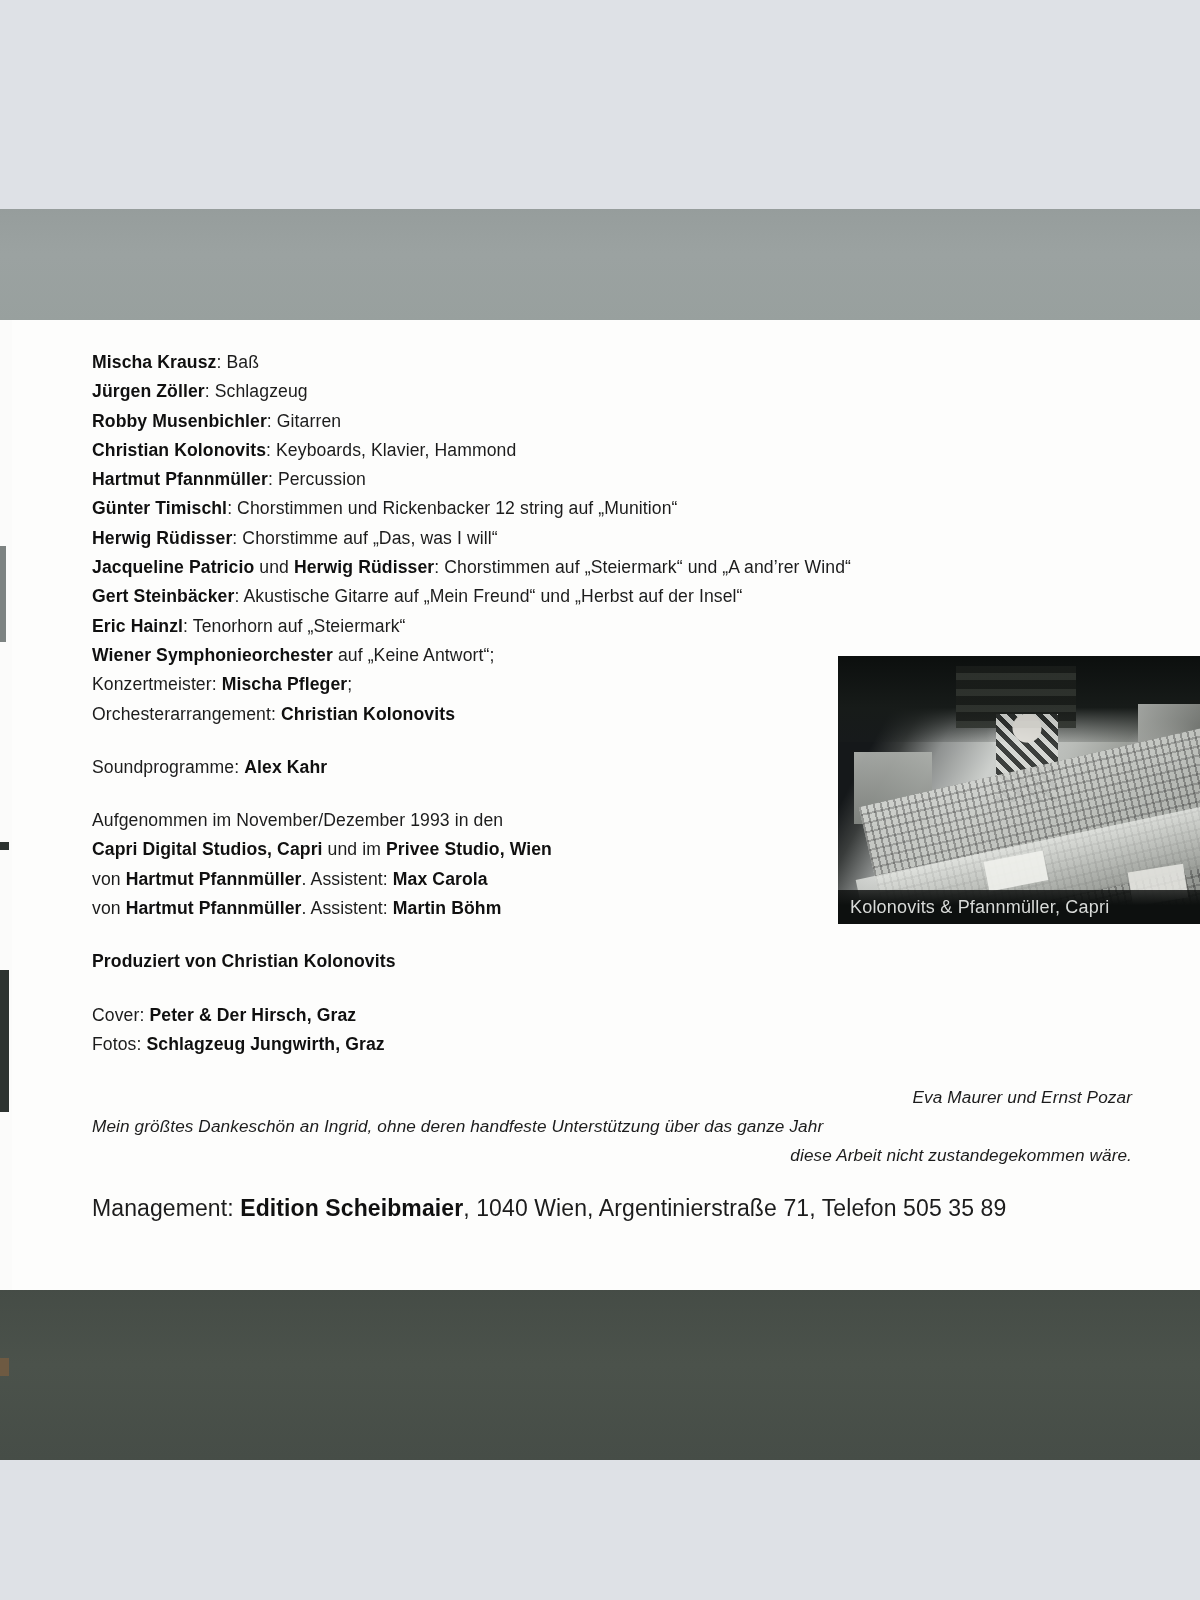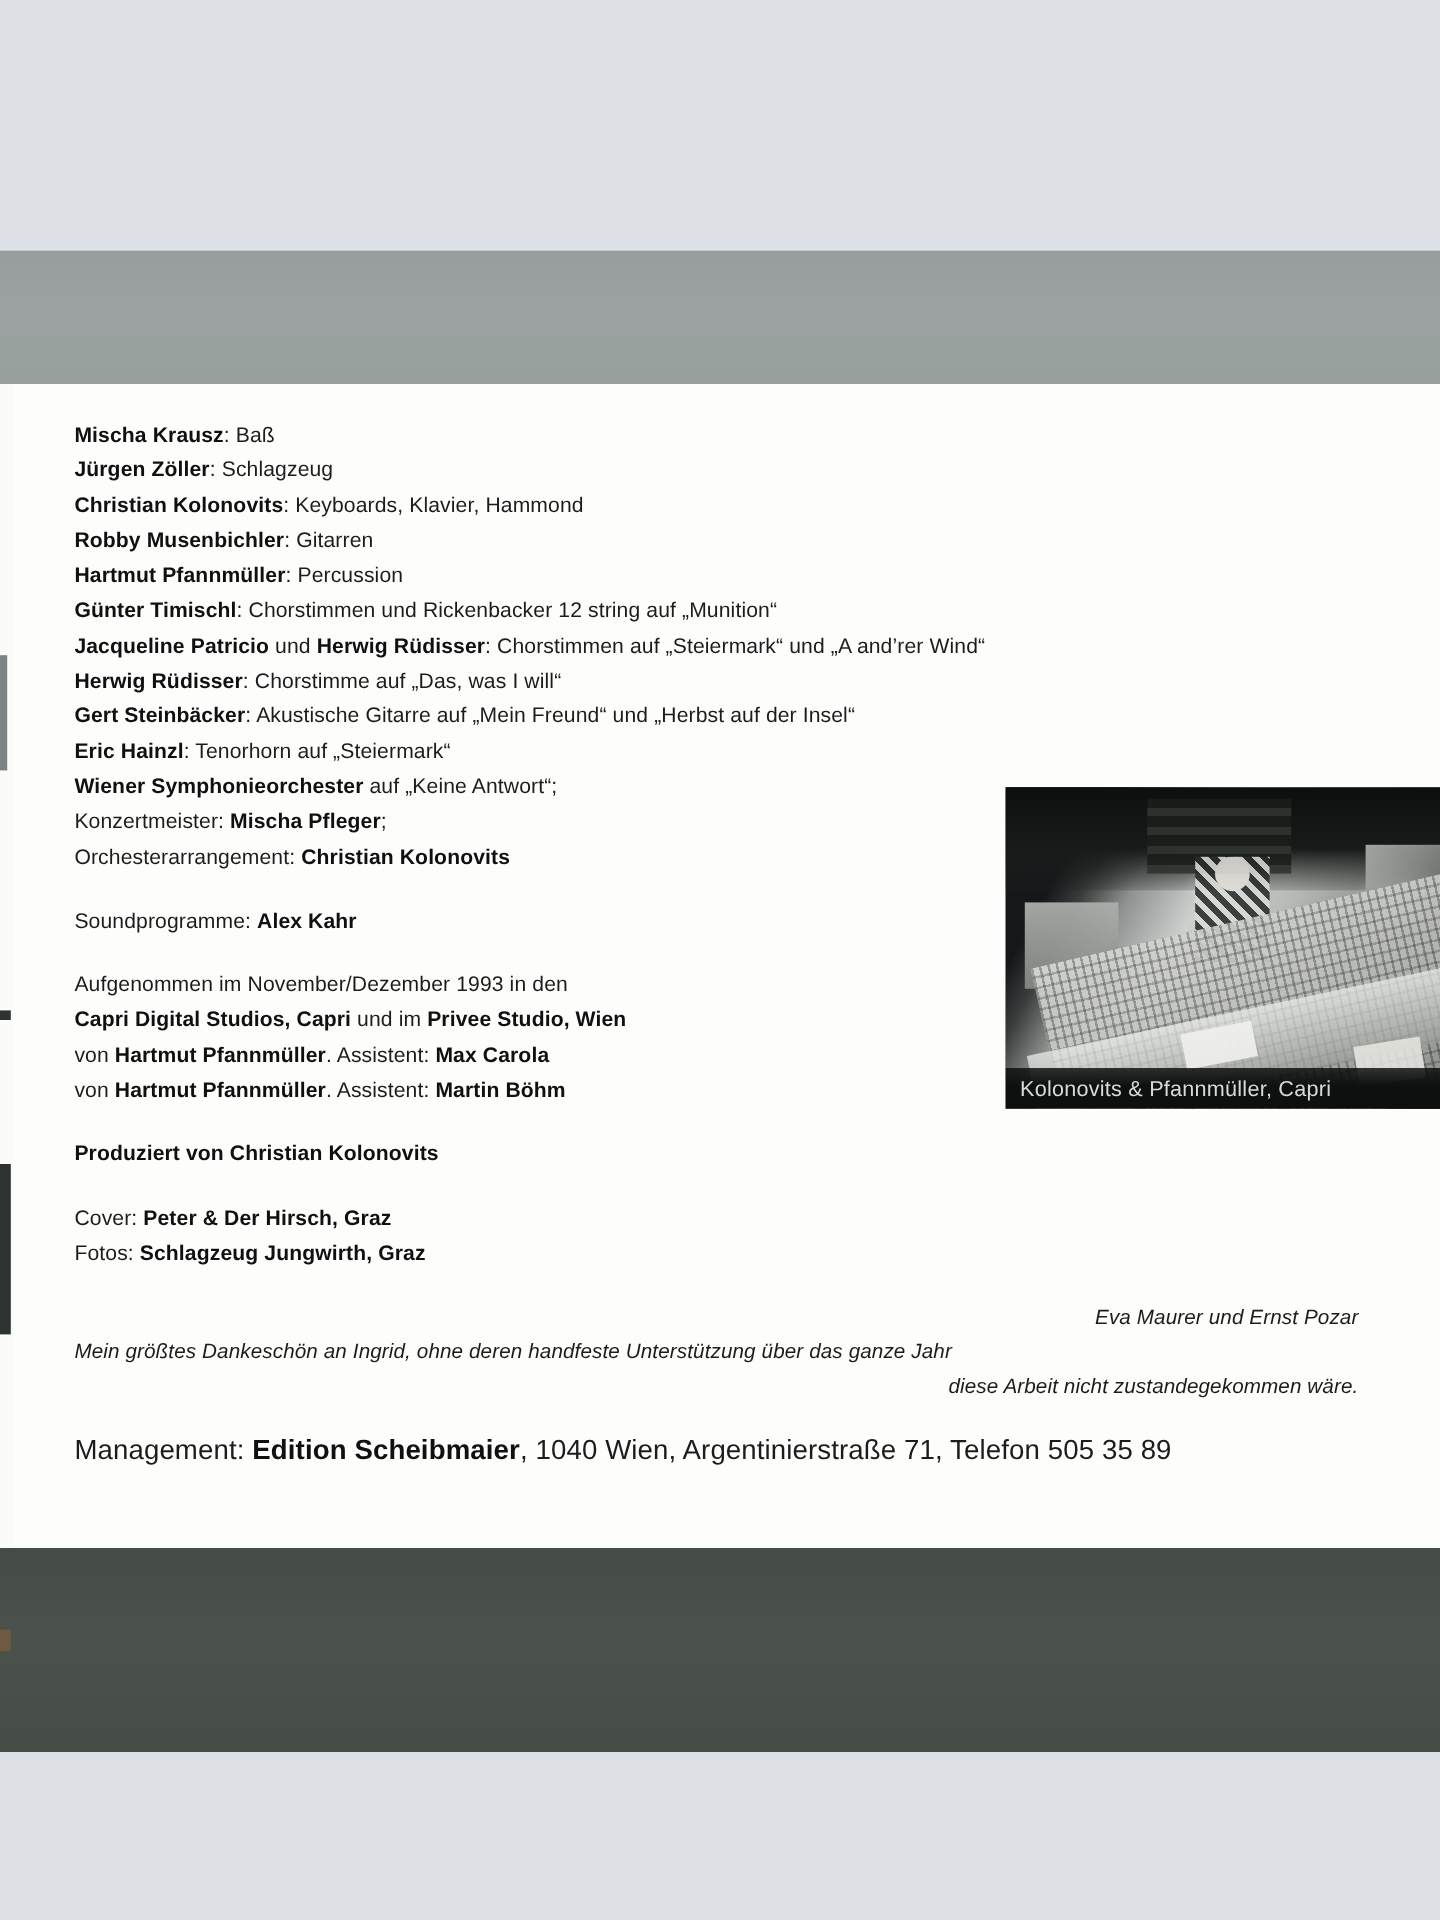--- a/index.html
+++ b/index.html
@@ -71,20 +71,21 @@
     left: 62px;
     top: 348px;
     width: 1070px;
     color: #1c1c1c;
     font-size: 17.6px;
     line-height: 29.3px;
     letter-spacing: 0.1px;
   }
   .credits .line {
     white-space: nowrap;
+    margin-left: 30px;
   }
   .credits b { font-weight: bold; color: #101010; }
 
   .block-gap { height: 24px; }
 
   .italic-block {
     font-style: italic;
     font-size: 17.2px;
     line-height: 29px;
   }
@@ -239,31 +240,31 @@
   </div>
   <div class="photo-caption">Kolonovits &amp; Pfannmüller, Capri</div>
 </div>
 
 <div class="credits">
 
   <div class="line"><b>Mischa Krausz</b><span>: </span><span>Baß</span></div>
 
   <div class="line"><b>Jürgen Zöller</b><span>: </span><span>Schlagzeug</span></div>
 
+  <div class="line"><b>Robby Musenbichler</b><span>: </span><span>Gitarren</span></div>
+
   <div class="line"><b>Christian Kolonovits</b><span>: </span><span>Keyboards, Klavier, Hammond</span></div>
 
-  <div class="line"><b>Robby Musenbichler</b><span>: </span><span>Gitarren</span></div>
-
   <div class="line"><b>Hartmut Pfannmüller</b><span>: </span><span>Percussion</span></div>
 
   <div class="line"><b>Günter Timischl</b><span>: </span><span>Chorstimmen und Rickenbacker 12 string auf „Munition“</span></div>
 
+  <div class="line"><b>Herwig Rüdisser</b><span>: </span><span>Chorstimme auf „Das, was I will“</span></div>
+
   <div class="line"><b>Jacqueline Patricio</b><span> und </span><b>Herwig Rüdisser</b><span>: Chorstimmen auf „Steiermark“ und „A and’rer Wind“</span></div>
-
-  <div class="line"><b>Herwig Rüdisser</b><span>: </span><span>Chorstimme auf „Das, was I will“</span></div>
 
   <div class="line"><b>Gert Steinbäcker</b><span>: </span><span>Akustische Gitarre auf „Mein Freund“ und „Herbst auf der Insel“</span></div>
 
   <div class="line"><b>Eric Hainzl</b><span>: </span><span>Tenorhorn auf „Steiermark“</span></div>
 
   <div class="line"><b>Wiener Symphonieorchester</b><span> auf „Keine Antwort“;</span></div>
 
   <div class="line"><span>Konzertmeister: </span><b>Mischa Pfleger</b><span>;</span></div>
 
   <div class="line"><span>Orchesterarrangement: </span><b>Christian Kolonovits</b></div>

